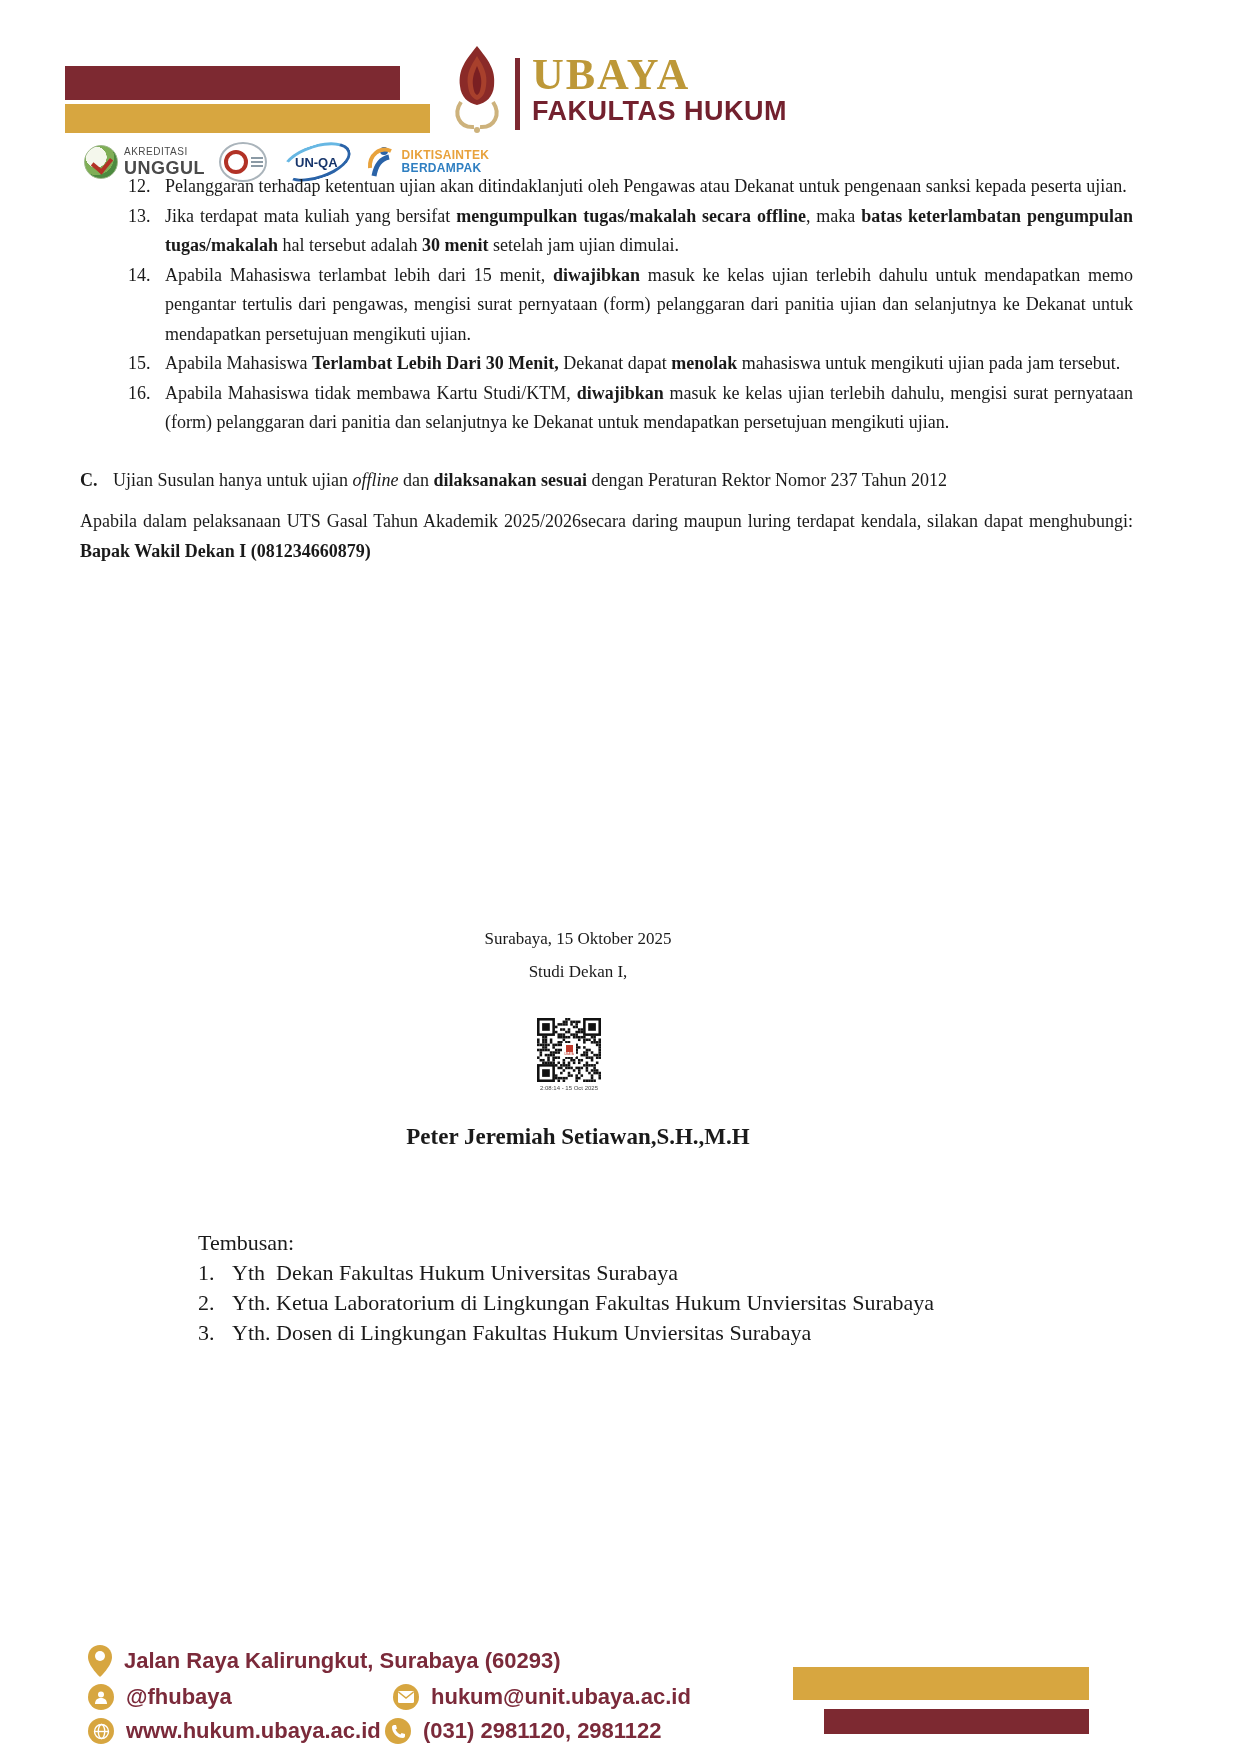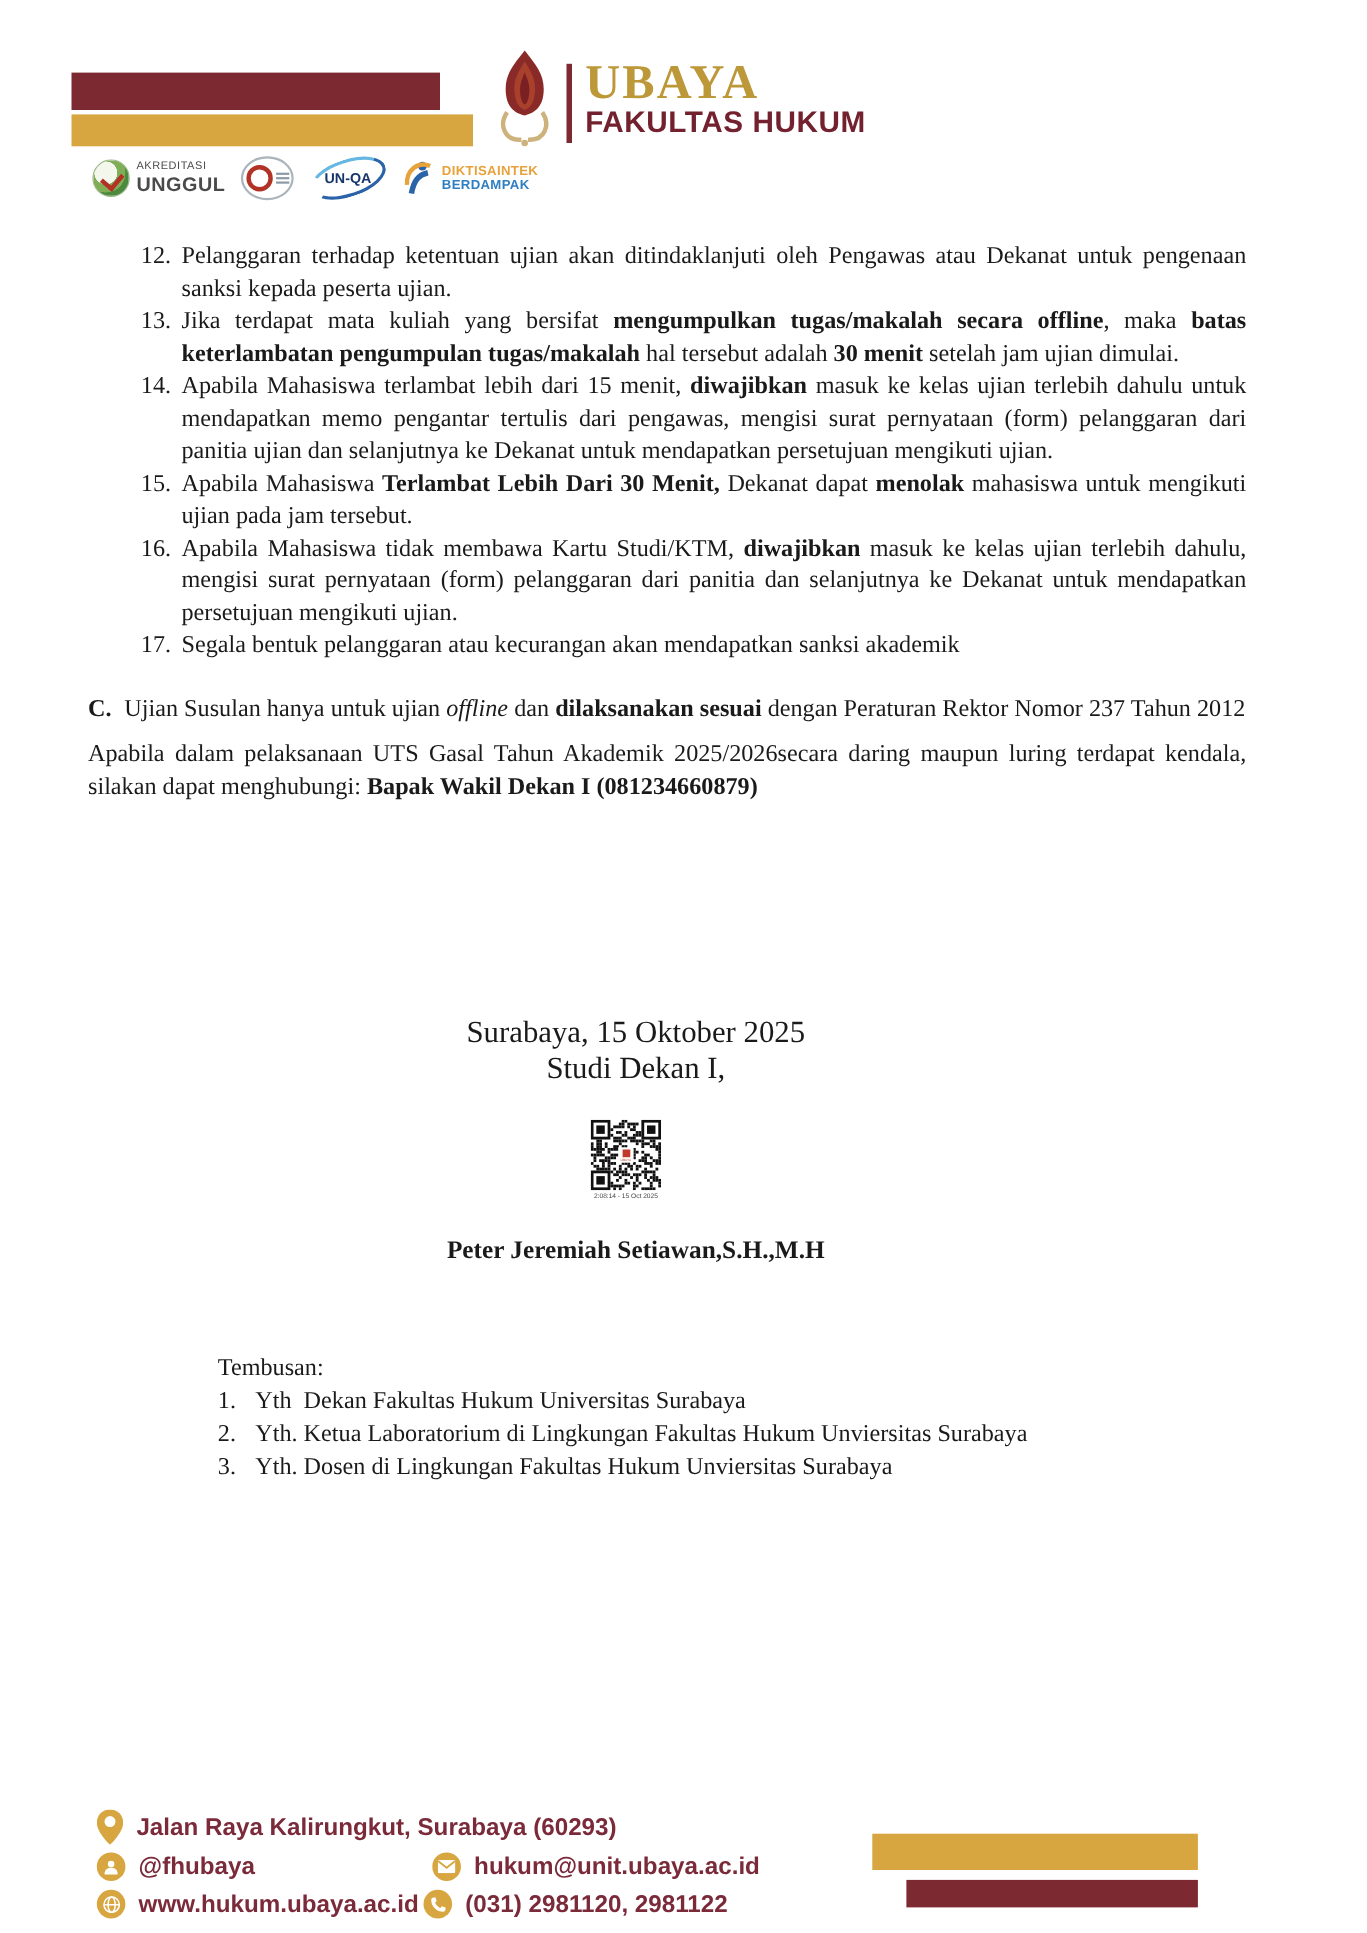--- a/index.html
+++ b/index.html
@@ -38,32 +38,32 @@
   .unqa-wrap::before{content:"";position:absolute;inset:0;border-radius:50%;
       border:3px solid #2a63a8;border-top-color:#67b7e3;border-left-color:transparent;transform:rotate(-18deg);}
   .unqa-text{font-family:"Liberation Sans","DejaVu Sans",sans-serif;font-weight:bold;font-size:13px;color:#17356b;position:relative;}
   .dikti{display:flex;align-items:center;gap:6px;}
   .dikti-svg{width:30px;height:36px;display:block;}
   .dikti-text{font-family:"Liberation Sans","DejaVu Sans",sans-serif;font-weight:bold;line-height:1.1;font-size:12px;letter-spacing:0.3px;}
   .dikti-l1{color:#e8a23c;display:block;}
   .dikti-l2{color:#2f7fc1;display:block;}
 
   
-  .bodytext{position:absolute;left:80px;top:172px;width:1053px;font-size:22px;line-height:29.5px;margin-top:45px;}
+  .bodytext{position:absolute;left:80px;top:172px;width:1053px;font-size:18px;line-height:29.5px;}
   .li{position:relative;padding-left:85px;text-align:justify;}
   .li .num{position:absolute;left:48px;top:0;}
   .b{font-weight:bold;}
   .i{font-style:italic;}
   .sec-c{position:relative;margin-top:28px;padding-left:33px;text-align:justify;}
   .sec-c .c-label{position:absolute;left:0;top:0;font-weight:bold;}
   .para{margin-top:12px;text-align:justify;}
   .closing{margin-top:49px;}
 
   
-  .sign{position:absolute;left:378px;top:922px;width:400px;text-align:center;font-size:28px;line-height:33px;}
+  .sign{position:absolute;left:378px;top:922px;width:400px;text-align:center;font-size:17px;line-height:33px;}
   .qr-wrap{position:absolute;left:537px;top:1018px;width:64px;text-align:center;}
   .qr-box{position:relative;width:64px;height:64px;background:#fff;}
   .qr-box svg{display:block;}
   .qr-center{position:absolute;left:25px;top:25px;width:14px;height:14px;background:#fff;display:flex;flex-direction:column;align-items:center;justify-content:center;}
   .qr-center i{display:block;width:7px;height:7px;background:#c0392b;}
   .qr-center em{font-style:normal;font-size:3px;color:#c0392b;font-family:"Liberation Sans",sans-serif;}
   .qr-caption{margin-top:3px;font-size:6px;color:#444;font-family:"Liberation Sans","DejaVu Sans",sans-serif;white-space:nowrap;}
   .sign-name{position:absolute;left:298px;top:1124px;width:560px;text-align:center;font-weight:bold;font-size:23px;}
 
   
@@ -155,24 +155,20 @@
       <span class="num">14.</span>
       <span><span>Apabila Mahasiswa terlambat lebih dari 15 menit, </span><span class="b">diwajibkan</span><span> masuk ke kelas ujian terlebih dahulu untuk mendapatkan memo pengantar tertulis dari pengawas, mengisi surat pernyataan (form) pelanggaran dari panitia ujian dan selanjutnya ke Dekanat untuk mendapatkan persetujuan mengikuti ujian.</span></span>
     </div>
     <div class="li">
       <span class="num">15.</span>
       <span><span>Apabila Mahasiswa </span><span class="b">Terlambat Lebih Dari 30 Menit,</span><span> Dekanat dapat </span><span class="b">menolak</span><span> mahasiswa untuk mengikuti ujian pada jam tersebut.</span></span>
     </div>
     <div class="li">
       <span class="num">16.</span>
       <span><span>Apabila Mahasiswa tidak membawa Kartu Studi/KTM, </span><span class="b">diwajibkan</span><span> masuk ke kelas ujian terlebih dahulu, mengisi surat pernyataan (form) pelanggaran dari panitia dan selanjutnya ke Dekanat untuk mendapatkan persetujuan mengikuti ujian.</span></span>
-    </div>
-    <div class="li">
-      <span class="num">17.</span>
-      <span><span>Segala bentuk pelanggaran atau kecurangan akan mendapatkan sanksi akademik</span></span>
     </div>
 
     <div class="sec-c">
       <span class="c-label">C.</span>
       <span><span>Ujian Susulan hanya untuk ujian </span><span class="i">offline</span><span> dan </span><span class="b">dilaksanakan sesuai</span><span> dengan Peraturan Rektor Nomor 237 Tahun 2012</span></span>
     </div>
 
     <div class="para"><span>Apabila dalam pelaksanaan UTS Gasal Tahun Akademik 2025/2026secara daring maupun luring terdapat kendala, silakan dapat menghubungi: </span><span class="b">Bapak Wakil Dekan I (081234660879)</span></div>
 
   </div>

